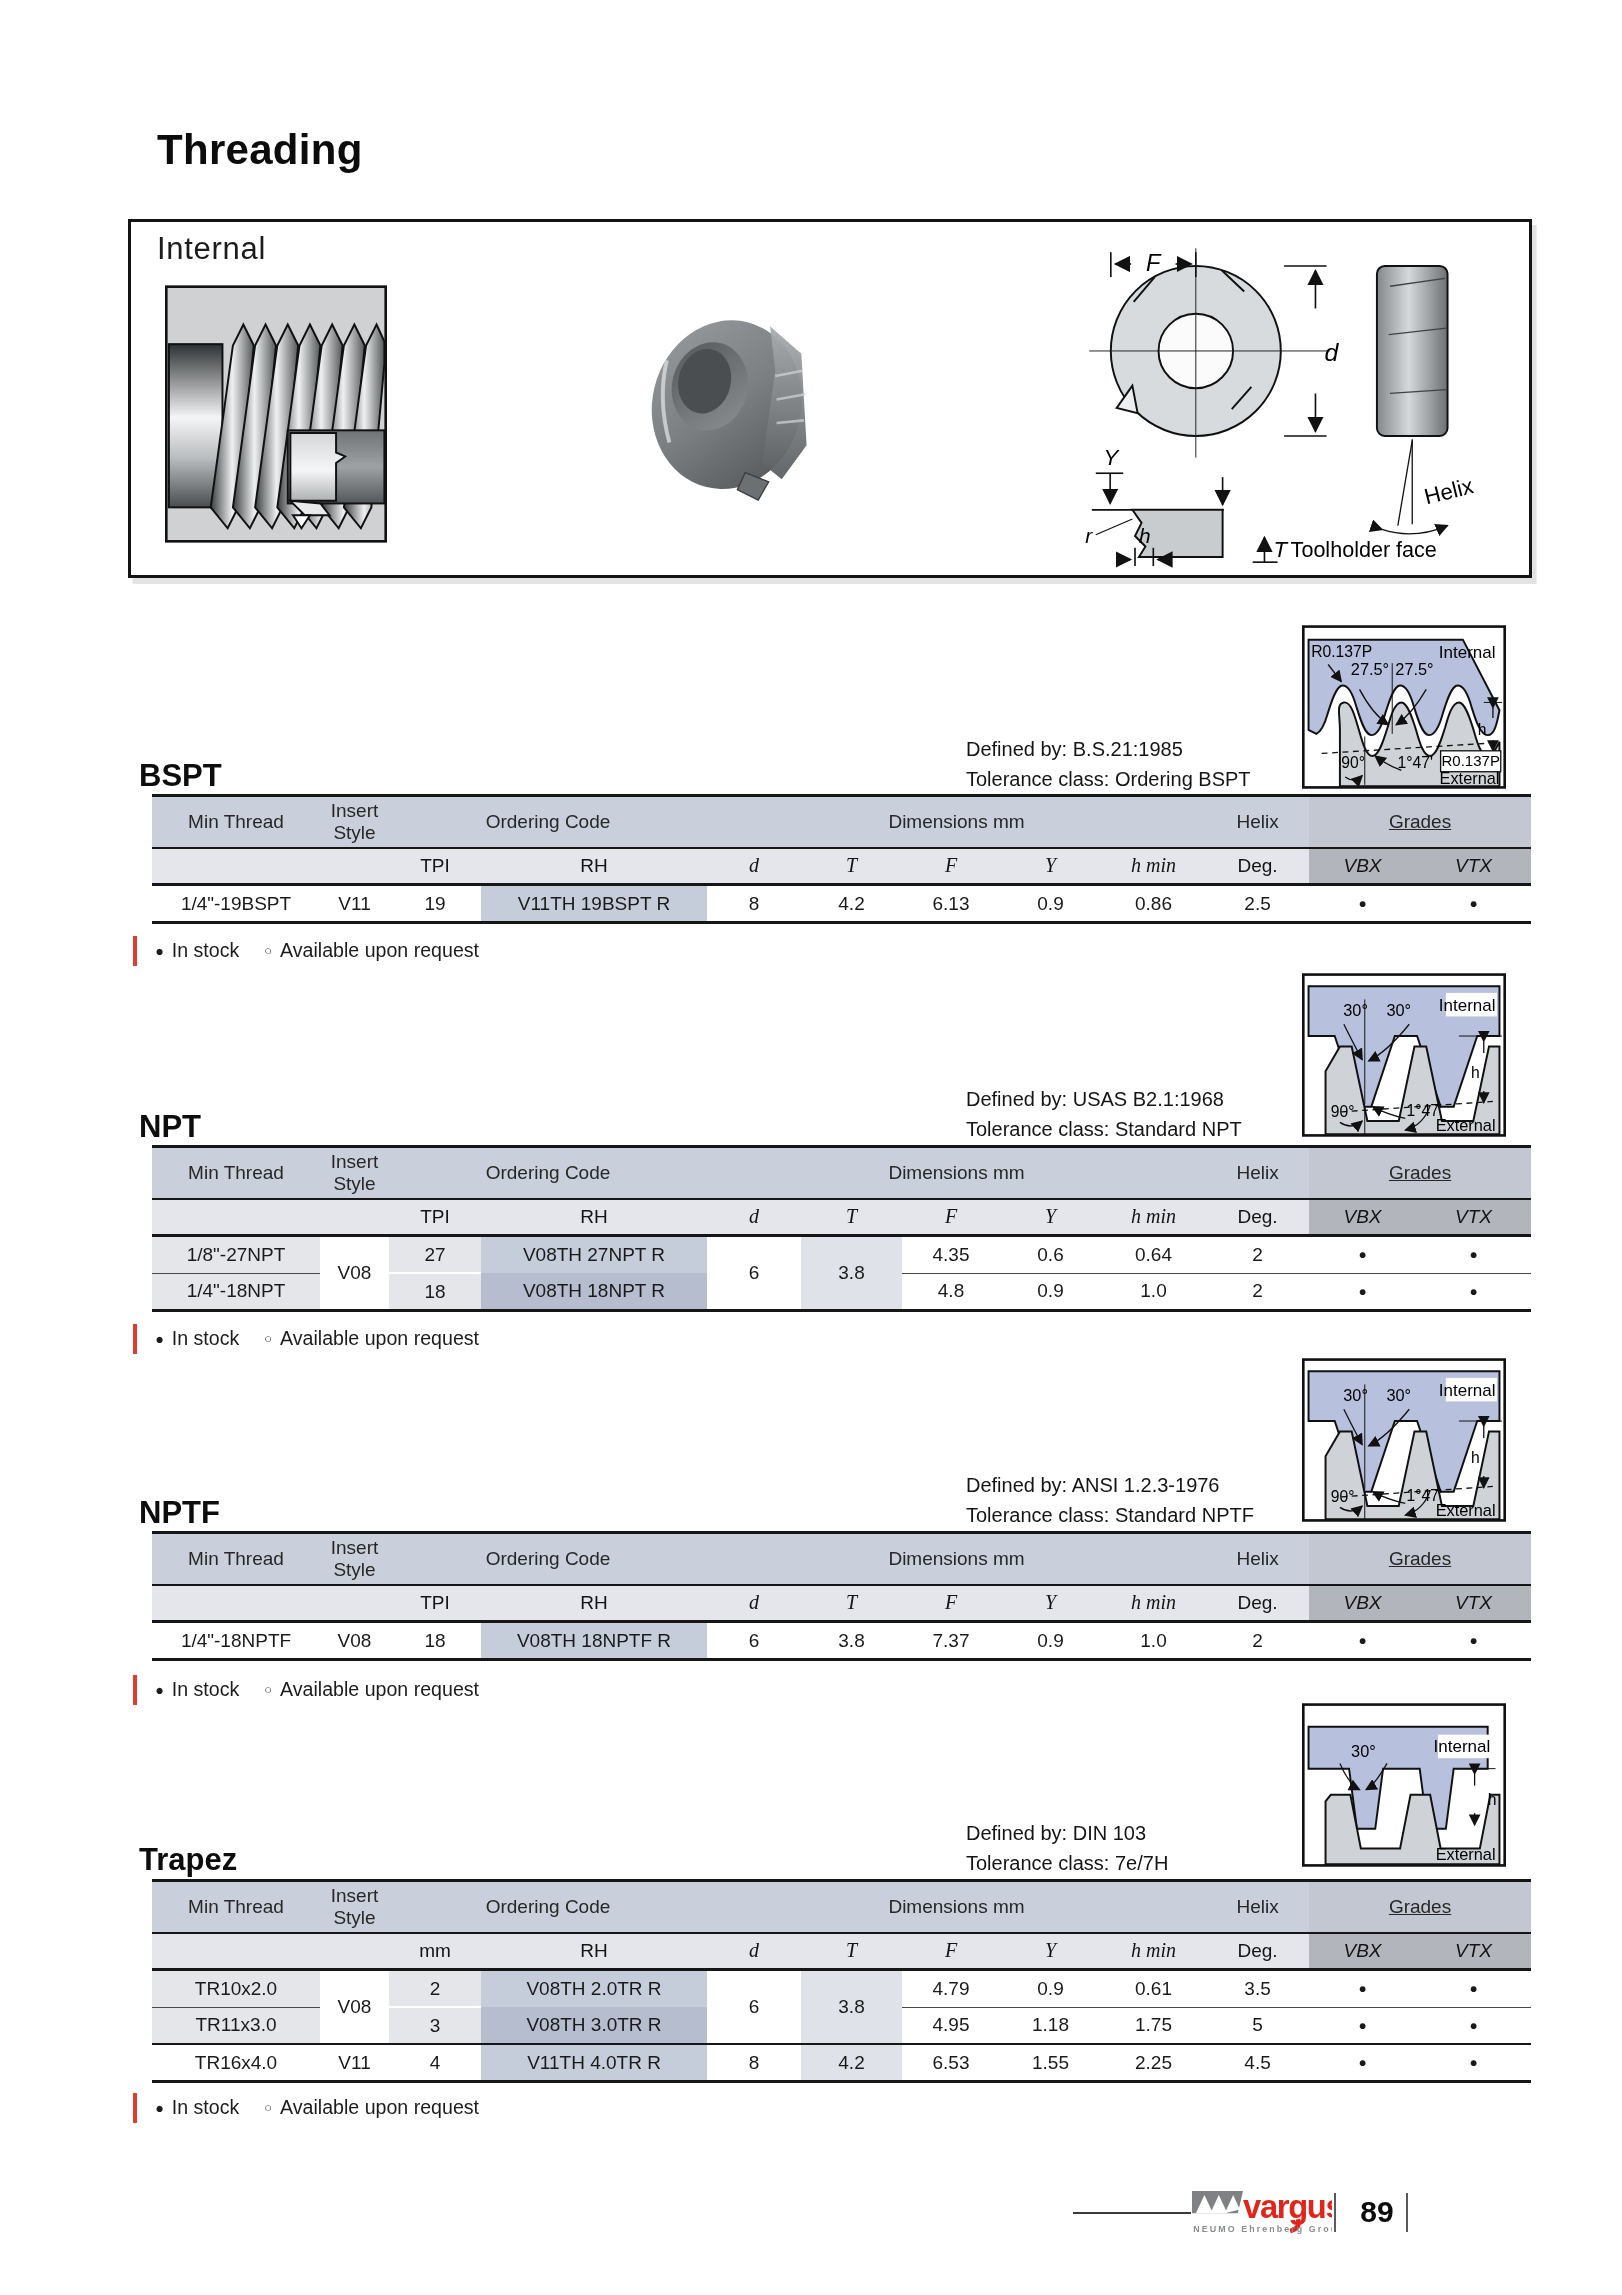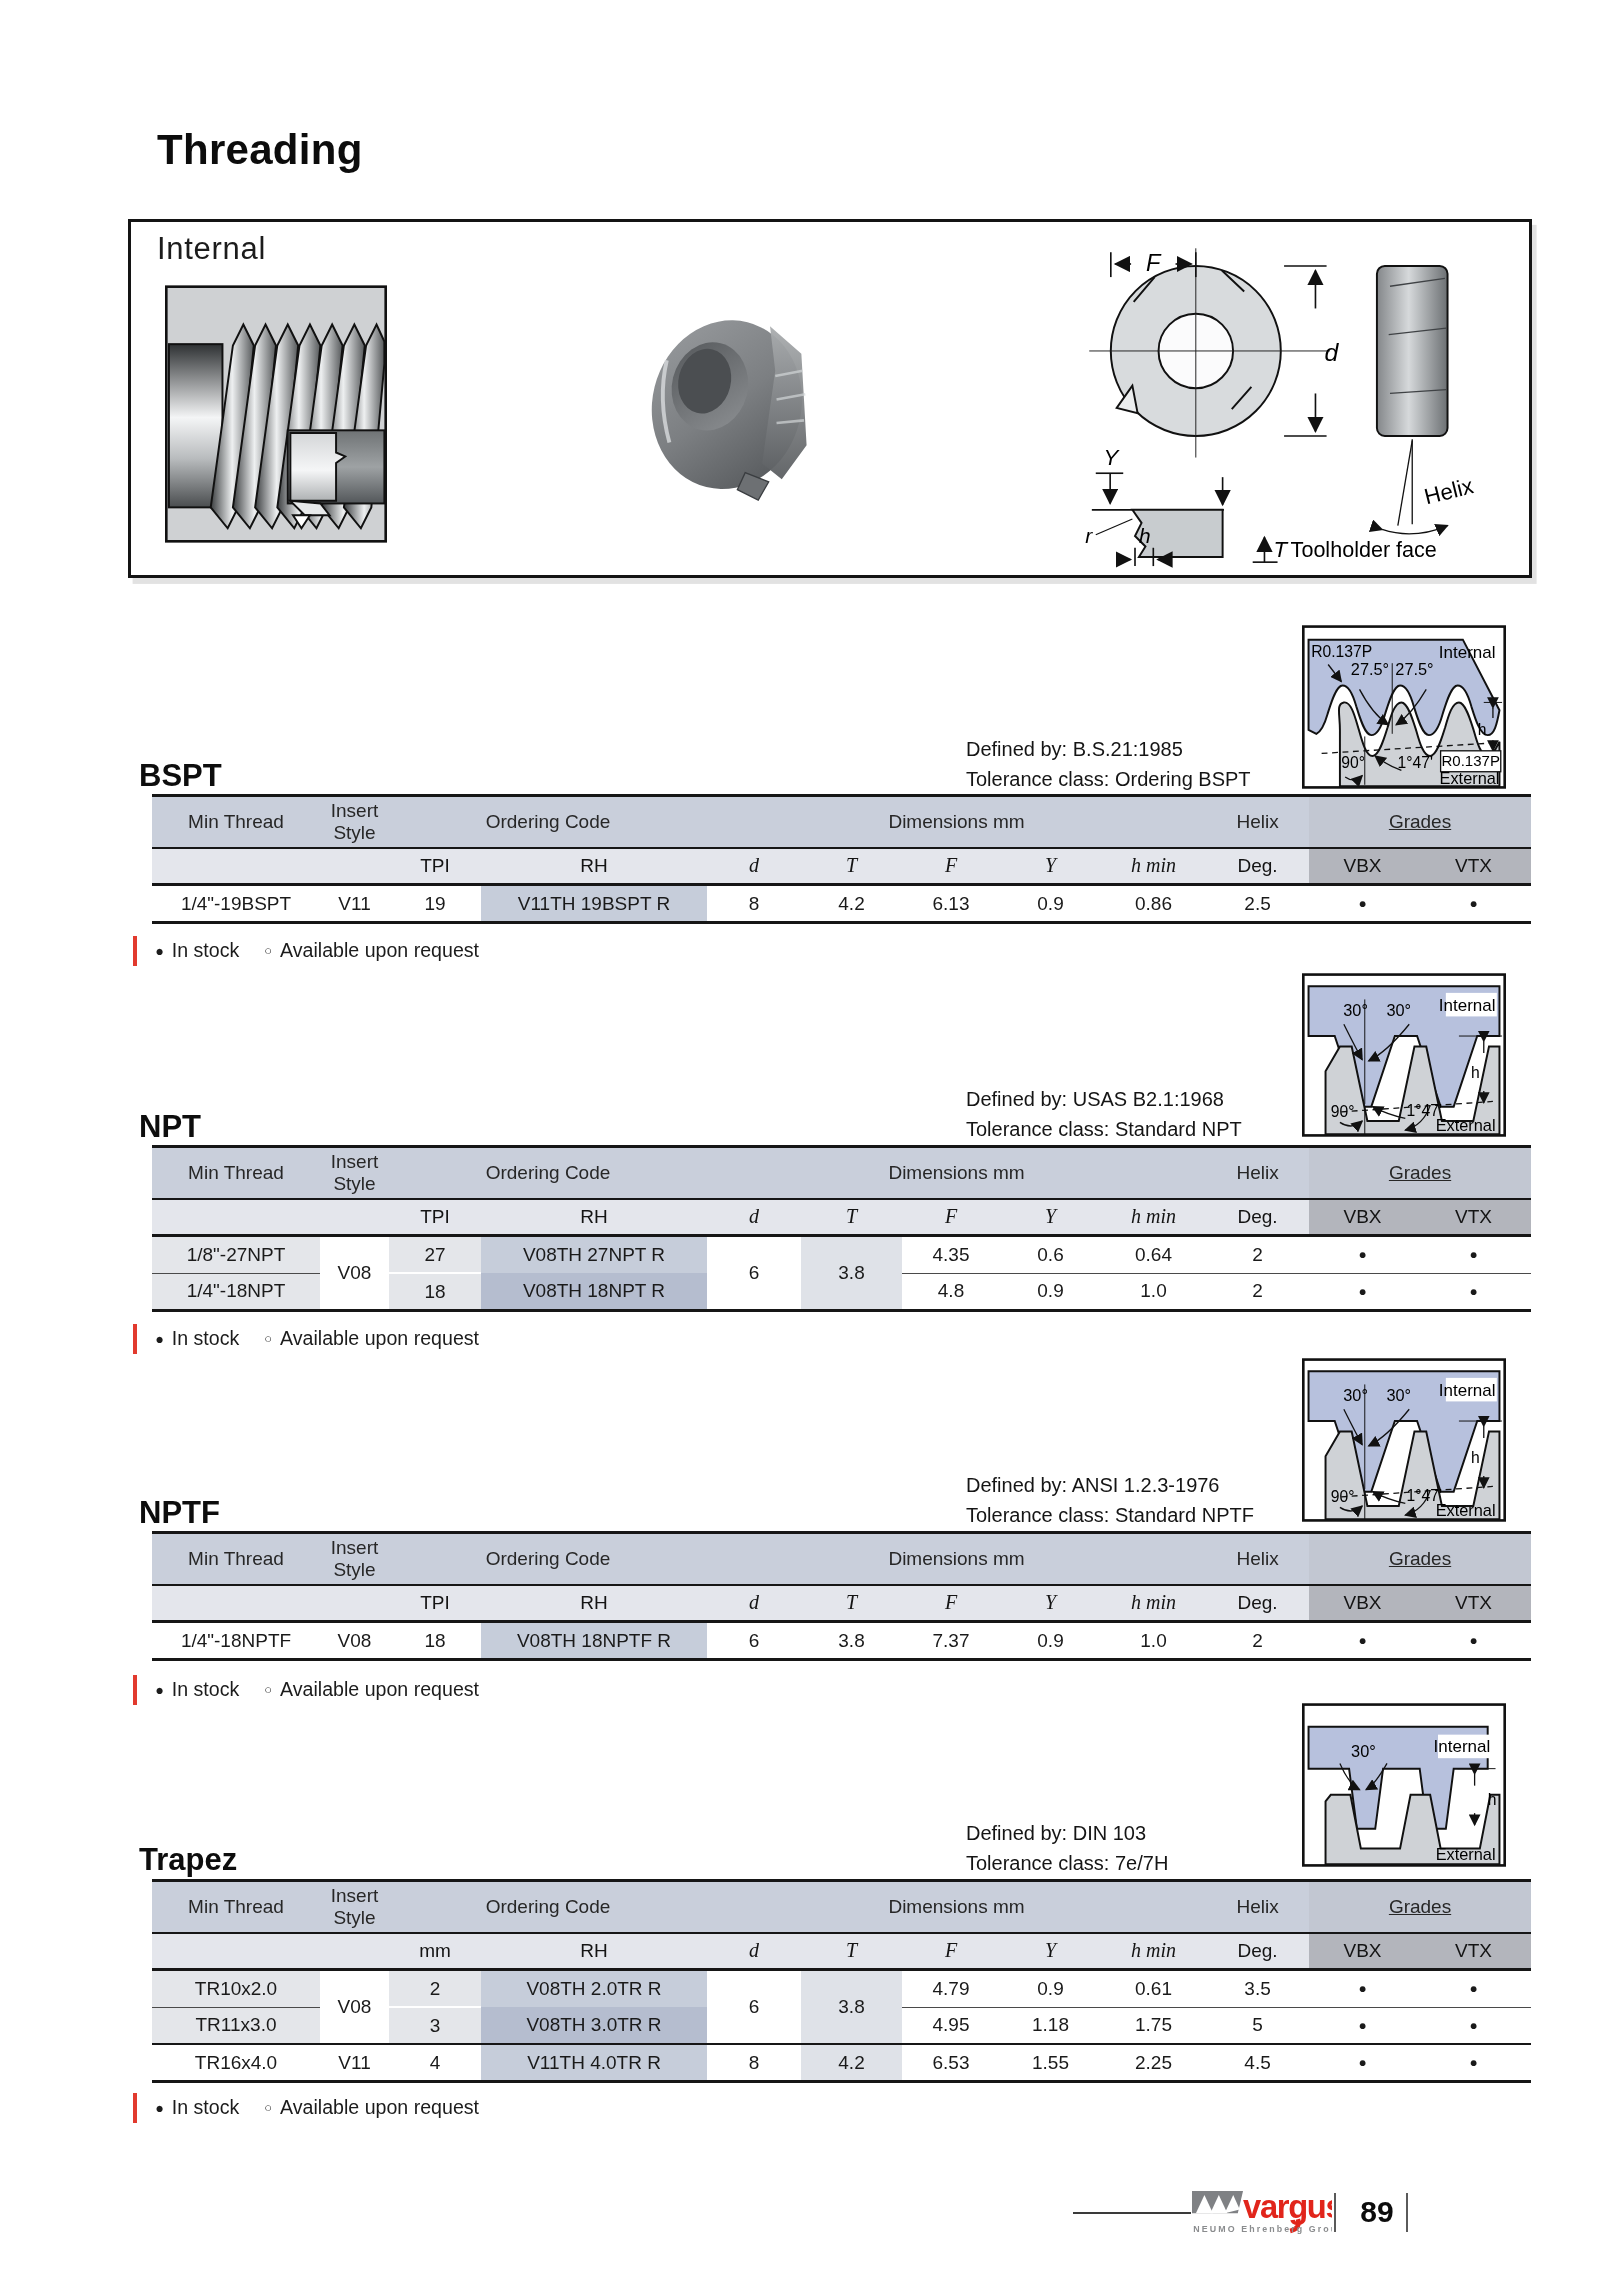--- a/index.html
+++ b/index.html
@@ -21,21 +21,21 @@
   .tblhost{left:128px;width:1378px;padding-left:24px;}
   table.spec{border-collapse:collapse;table-layout:fixed;width:1378px;font-size:19px;color:#1a1a1a;
              border-bottom:3.3px solid #161616;}
   table.spec th{font-weight:400;padding:0;}
   table.spec td{padding:0;}
   tr.h1{height:52px;background:#c9cfdb;}
   tr.h1 th{border-top:3.3px solid #161616;border-bottom:2.6px solid #161616;color:#272727;text-align:center;}
   tr.h1 th.gr1{background:#c2c7d2;text-decoration:underline;}
   tr.h2{height:37px;background:#e4e6ec;}
   tr.h2 th{border-bottom:3.3px solid #161616;color:#141414;text-align:center;}
-  tr.h2 th.g2{background:#b3b5bc;}
+  tr.h2 th.g2{background:#b3b5bc;font-style:italic;}
   tr.h2 th.it{font-style:italic;font-family:"Liberation Serif",serif;font-size:20px;}
   tbody td{height:35px;text-align:center;background:#fff;}
   td.g{background:#e4e6ea;}
   td.code{background:#c6cdda;}
   td.code2{background:#b5bdcf;}
   td.tband{background:#dfe2e8;}
   td.rl{border-bottom:1.3px solid #4a4a4a;}
   td.wl{border-bottom:2px solid #ffffff;}
   td.ge{border-bottom:2.6px solid #161616;}
   td.dot{font-size:13.7px;}

